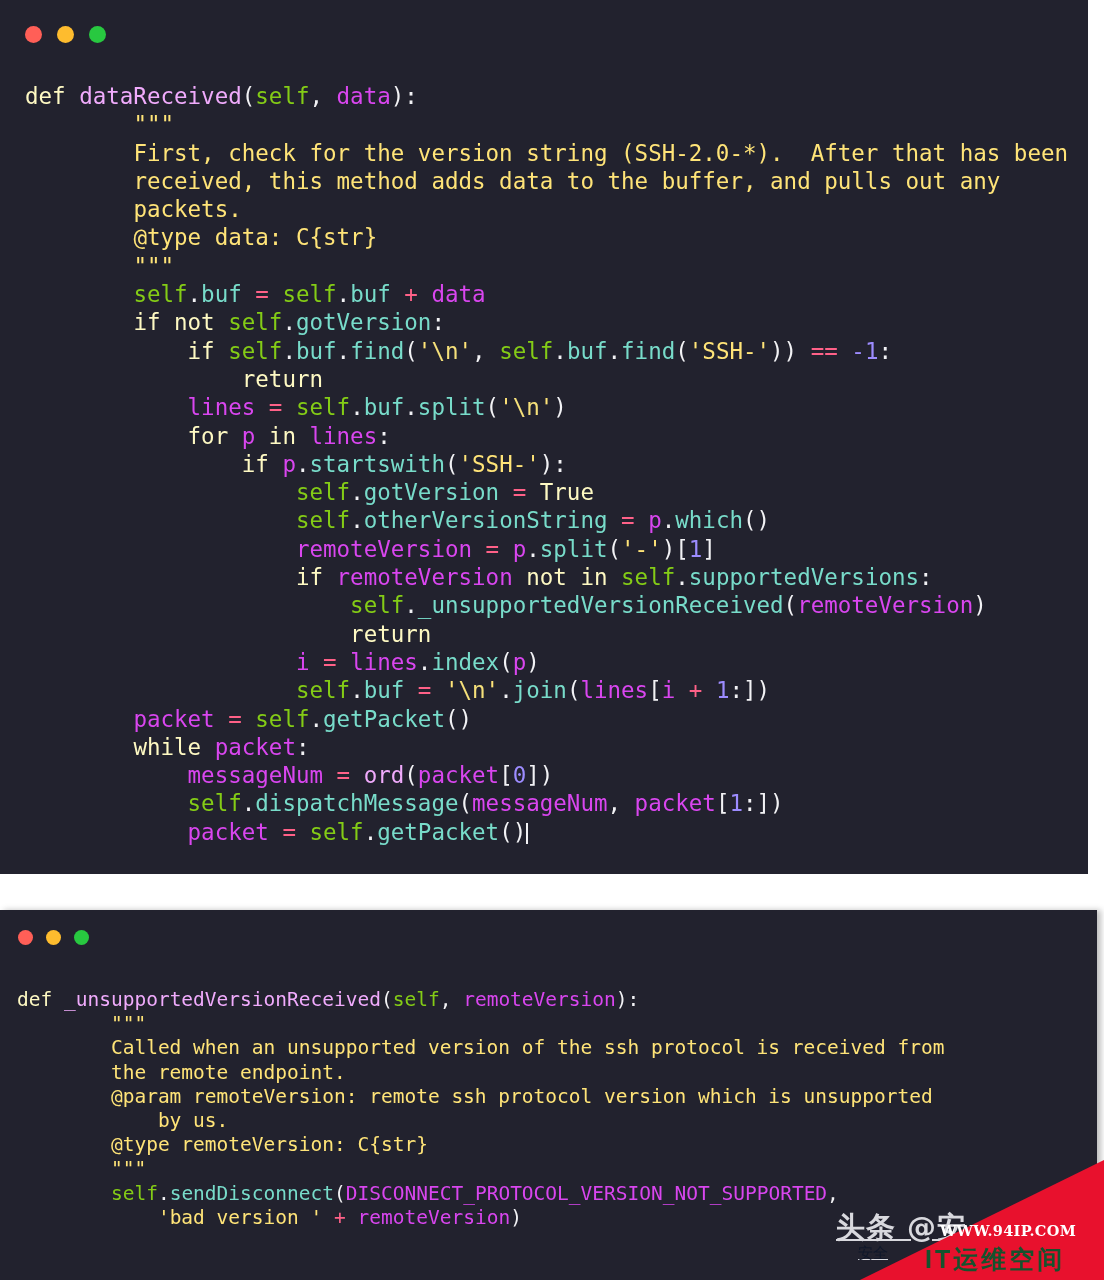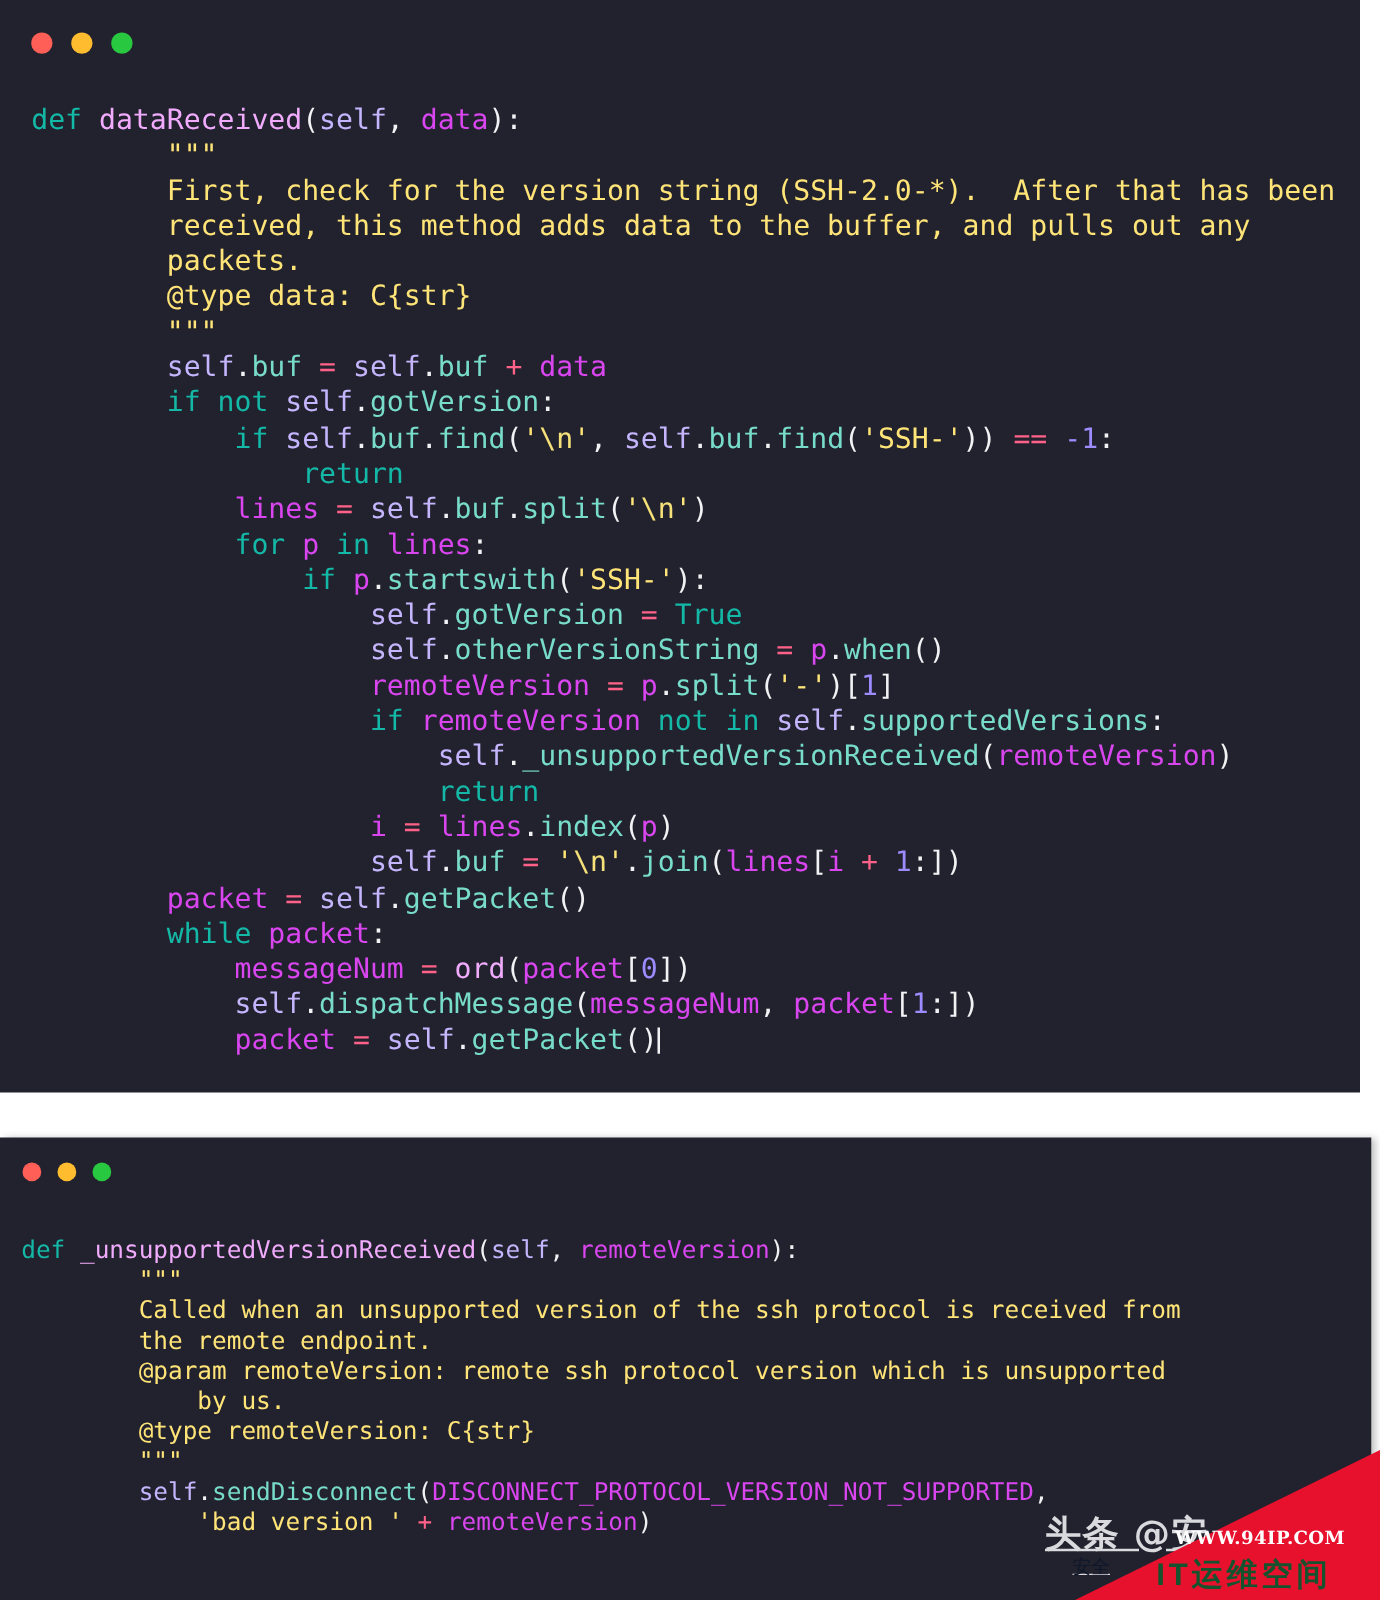--- a/index.html
+++ b/index.html
@@ -59,29 +59,29 @@
     line-height: 28.3px;
     letter-spacing: 0px;
   }
   #code-2 {
     left: 17px; top: 78px;
     font-size: 19.5px;
     line-height: 24.2px;
   }
 
   
-  .k   { color: #14b8a6; }            
+  .k   { color: #fef9c3; }            
   .fn  { color: #f0abfc; }            
   .id  { color: #d946ef; }            
   .at  { color: #78dcca; }            
   .s   { color: #ffe478; }            
   .esc { color: #f5e07a; }            
   .n   { color: #9d8cff; }            
   .op  { color: #ff6188; }            
-  .w   { color: #c4b5fd; text-align: right; }            
+  .w   { color: #84cc16; text-align: right; }            
   .p   { color: #f2f2f5; }            
   .doc { color: #ffe478; }            
   .cursor {
     display: inline-block;
     width: 2px; height: 21px;
     background: #f2f2f5;
     vertical-align: -4px;
   }
 
   
@@ -157,21 +157,21 @@
         <span class="doc">@type data: C{str}</span>
         <span class="s">"""</span>
         <span class="w">self</span><span class="p">.</span><span class="at">buf</span> <span class="op">=</span> <span class="w">self</span><span class="p">.</span><span class="at">buf</span> <span class="op">+</span> <span class="id">data</span>
         <span class="k">if</span> <span class="k">not</span> <span class="w">self</span><span class="p">.</span><span class="at">gotVersion</span><span class="p">:</span>
             <span class="k">if</span> <span class="w">self</span><span class="p">.</span><span class="at">buf</span><span class="p">.</span><span class="at">find</span><span class="p">(</span><span class="s">'</span><span class="esc">\n</span><span class="s">'</span><span class="p">, </span><span class="w">self</span><span class="p">.</span><span class="at">buf</span><span class="p">.</span><span class="at">find</span><span class="p">(</span><span class="s">'SSH-'</span><span class="p">))</span> <span class="op">==</span> <span class="n">-1</span><span class="p">:</span>
                 <span class="k">return</span>
             <span class="id">lines</span> <span class="op">=</span> <span class="w">self</span><span class="p">.</span><span class="at">buf</span><span class="p">.</span><span class="at">split</span><span class="p">(</span><span class="s">'</span><span class="esc">\n</span><span class="s">'</span><span class="p">)</span>
             <span class="k">for</span> <span class="id">p</span> <span class="k">in</span> <span class="id">lines</span><span class="p">:</span>
                 <span class="k">if</span> <span class="id">p</span><span class="p">.</span><span class="at">startswith</span><span class="p">(</span><span class="s">'SSH-'</span><span class="p">):</span>
                     <span class="w">self</span><span class="p">.</span><span class="at">gotVersion</span> <span class="op">=</span> <span class="k">True</span>
-                    <span class="w">self</span><span class="p">.</span><span class="at">otherVersionString</span> <span class="op">=</span> <span class="id">p</span><span class="p">.</span><span class="at">when</span><span class="p">()</span>
+                    <span class="w">self</span><span class="p">.</span><span class="at">otherVersionString</span> <span class="op">=</span> <span class="id">p</span><span class="p">.</span><span class="at">which</span><span class="p">()</span>
                     <span class="id">remoteVersion</span> <span class="op">=</span> <span class="id">p</span><span class="p">.</span><span class="at">split</span><span class="p">(</span><span class="s">'-'</span><span class="p">)[</span><span class="n">1</span><span class="p">]</span>
                     <span class="k">if</span> <span class="id">remoteVersion</span> <span class="k">not</span> <span class="k">in</span> <span class="w">self</span><span class="p">.</span><span class="at">supportedVersions</span><span class="p">:</span>
                         <span class="w">self</span><span class="p">.</span><span class="at">_unsupportedVersionReceived</span><span class="p">(</span><span class="id">remoteVersion</span><span class="p">)</span>
                         <span class="k">return</span>
                     <span class="id">i</span> <span class="op">=</span> <span class="id">lines</span><span class="p">.</span><span class="at">index</span><span class="p">(</span><span class="id">p</span><span class="p">)</span>
                     <span class="w">self</span><span class="p">.</span><span class="at">buf</span> <span class="op">=</span> <span class="s">'</span><span class="esc">\n</span><span class="s">'</span><span class="p">.</span><span class="at">join</span><span class="p">(</span><span class="id">lines</span><span class="p">[</span><span class="id">i</span> <span class="op">+</span> <span class="n">1</span><span class="p">:])</span>
         <span class="id">packet</span> <span class="op">=</span> <span class="w">self</span><span class="p">.</span><span class="at">getPacket</span><span class="p">()</span>
         <span class="k">while</span> <span class="id">packet</span><span class="p">:</span>
             <span class="id">messageNum</span> <span class="op">=</span> <span class="fn">ord</span><span class="p">(</span><span class="id">packet</span><span class="p">[</span><span class="n">0</span><span class="p">])</span>
             <span class="w">self</span><span class="p">.</span><span class="at">dispatchMessage</span><span class="p">(</span><span class="id">messageNum</span><span class="p">, </span><span class="id">packet</span><span class="p">[</span><span class="n">1</span><span class="p">:])</span>

